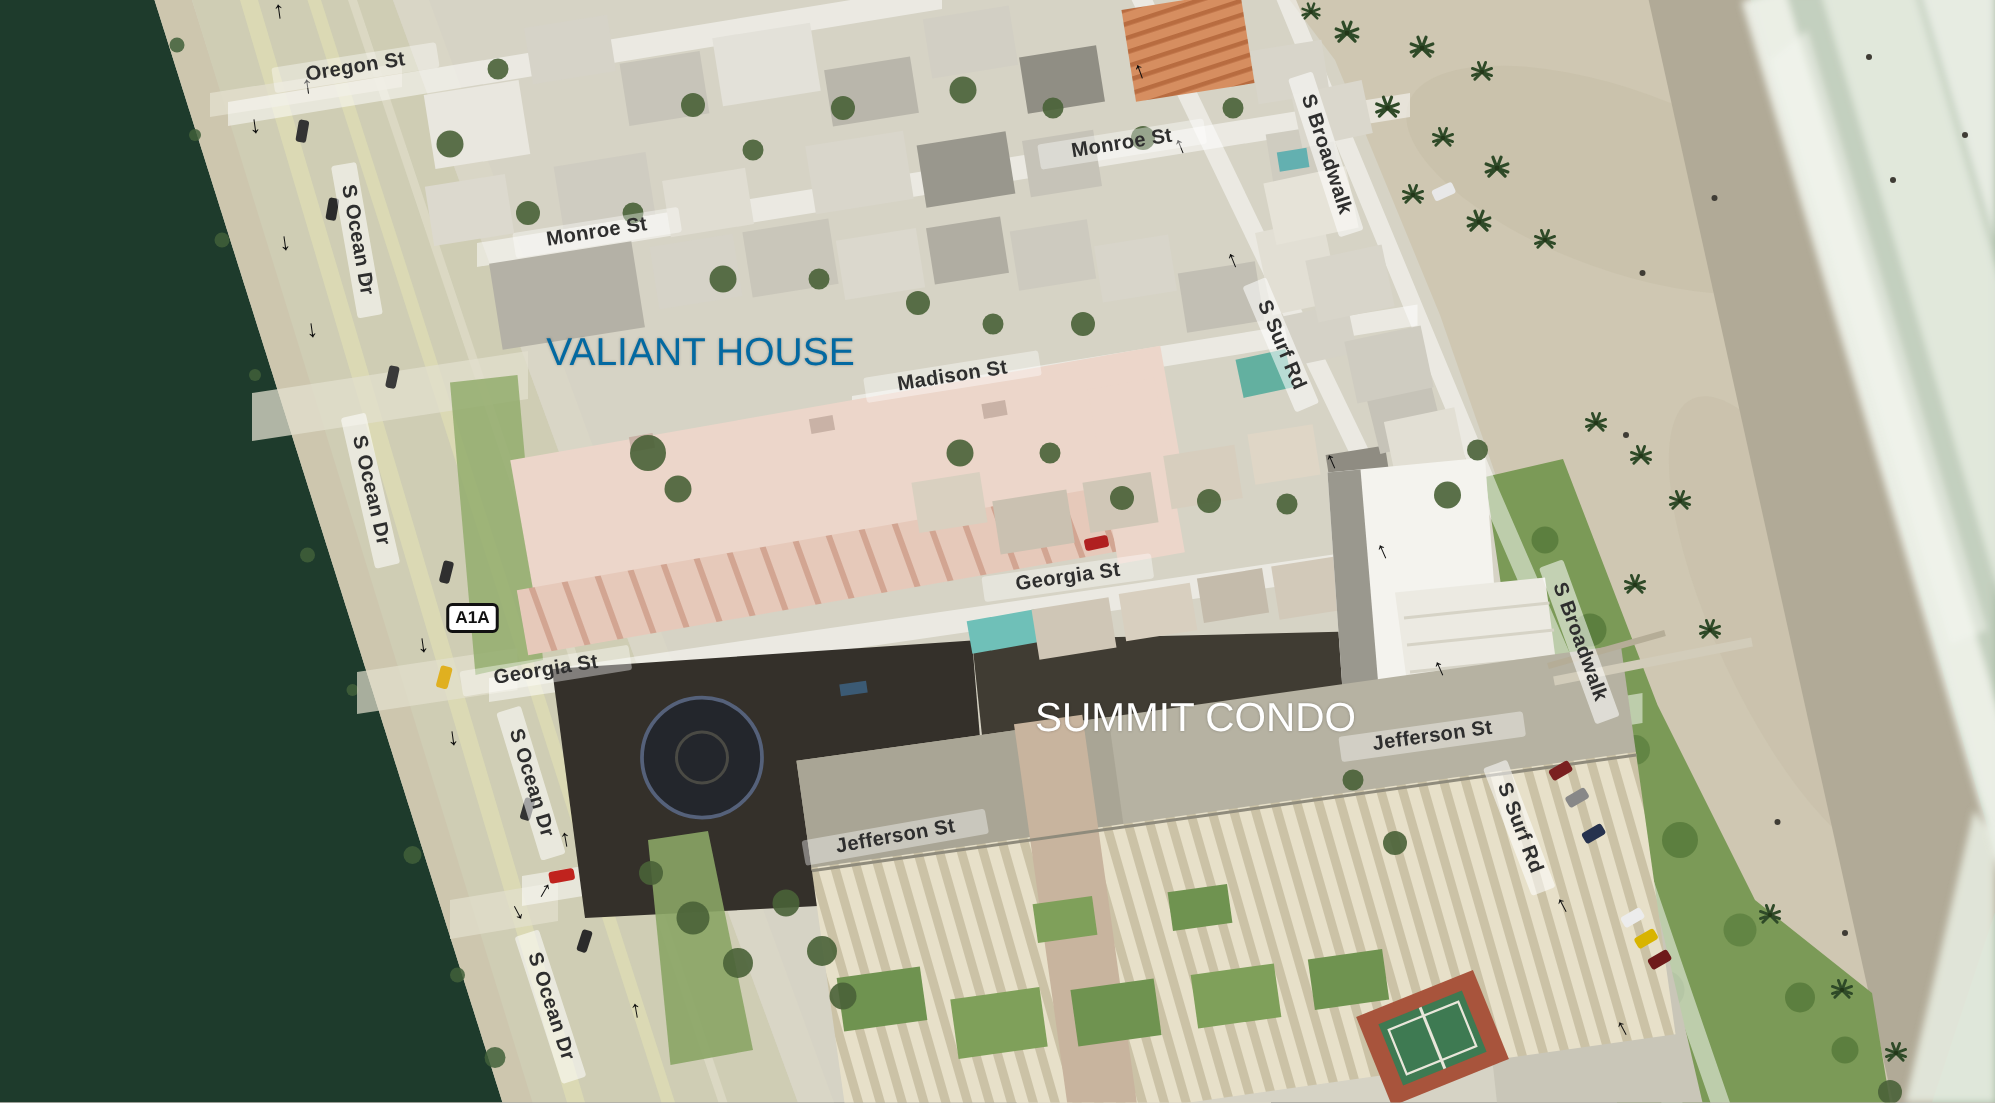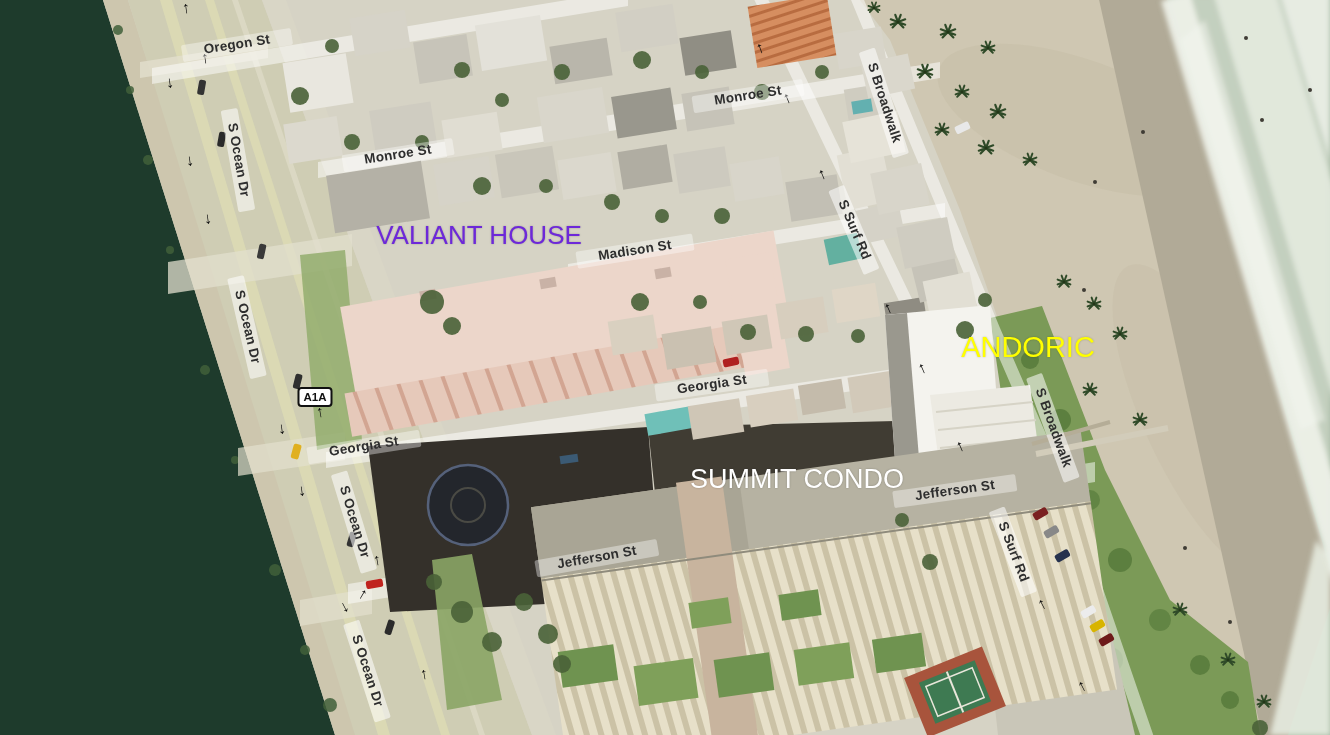--- a/index.html
+++ b/index.html
@@ -47,20 +47,21 @@
     position:absolute;
     transform:translate(-50%,-50%);
     background:#fff;
     border:2px solid #111;
     border-radius:4px;
     font-size:11.5px;
     font-weight:700;
     color:#111;
     padding:0 4px;
     line-height:16px;
+    margin-top:15px;
   }
 </style>
 </head>
 <body>
 
 <div id="viewport">
 
   <svg id="scene" width="1330" height="735" viewBox="0 0 1330 735">
     <defs>
       <filter id="soft">
@@ -410,17 +411,16 @@
   <span class="lbl" style="left:247px;top:327px;transform:translate(-50%,-50%) rotate(77deg)">S Ocean Dr</span>
   <span class="lbl" style="left:354px;top:522px;transform:translate(-50%,-50%) rotate(73deg)">S Ocean Dr</span>
   <span class="lbl" style="left:367px;top:671px;transform:translate(-50%,-50%) rotate(72deg)">S Ocean Dr</span>
   <span class="lbl" style="left:884px;top:103px;transform:translate(-50%,-50%) rotate(72deg)">S Broadwalk</span>
   <span class="lbl" style="left:1053px;top:428px;transform:translate(-50%,-50%) rotate(70deg)">S Broadwalk</span>
   <span class="lbl" style="left:854px;top:230px;transform:translate(-50%,-50%) rotate(67deg)">S Surf Rd</span>
   <span class="lbl" style="left:1013px;top:552px;transform:translate(-50%,-50%) rotate(69deg)">S Surf Rd</span>
 
   <span id="shield" style="left:315px;top:397px;">A1A</span>
 
-  <span class="place" style="left:467px;top:235px;font-size:26px;color:#6d28d9;margin-left:12px;">VALIANT HOUSE</span>
-  <span class="place" style="left:1028px;top:347px;font-size:29px;color:#ffff00;">ANDORIC</span>
+  <span class="place" style="left:467px;top:235px;font-size:26px;color:#0369a1;">VALIANT HOUSE</span>
   <span class="place" style="left:797px;top:479px;font-size:27px;color:#ffffff;">SUMMIT CONDO</span>
 
 </div>
 
 </body></html>

